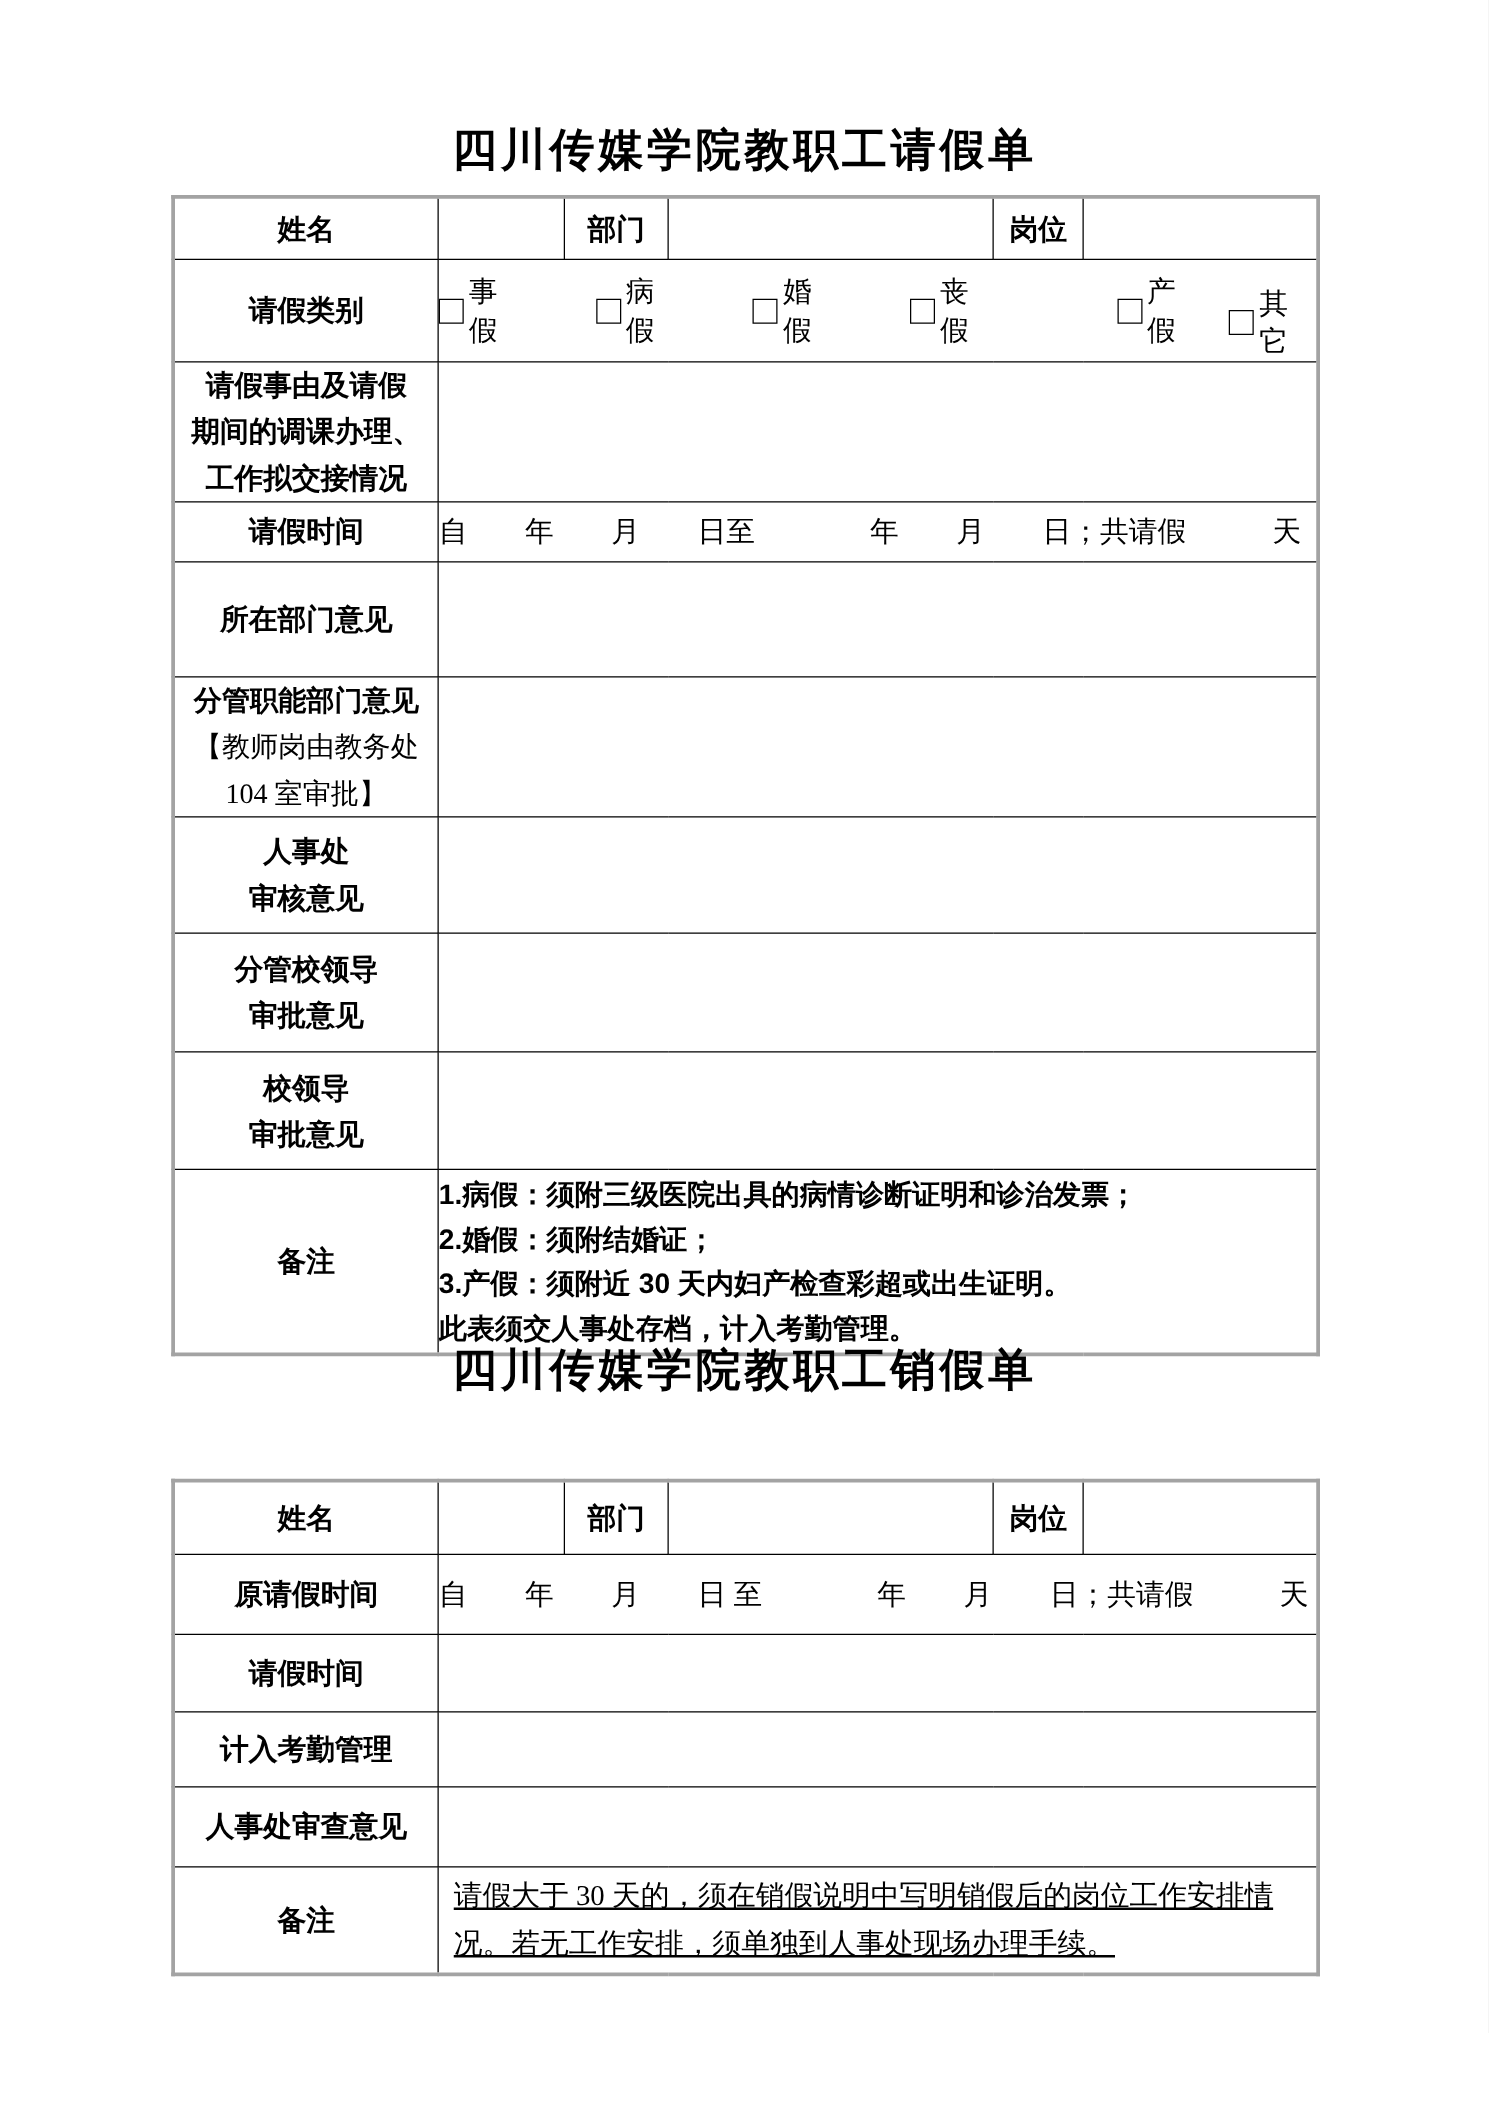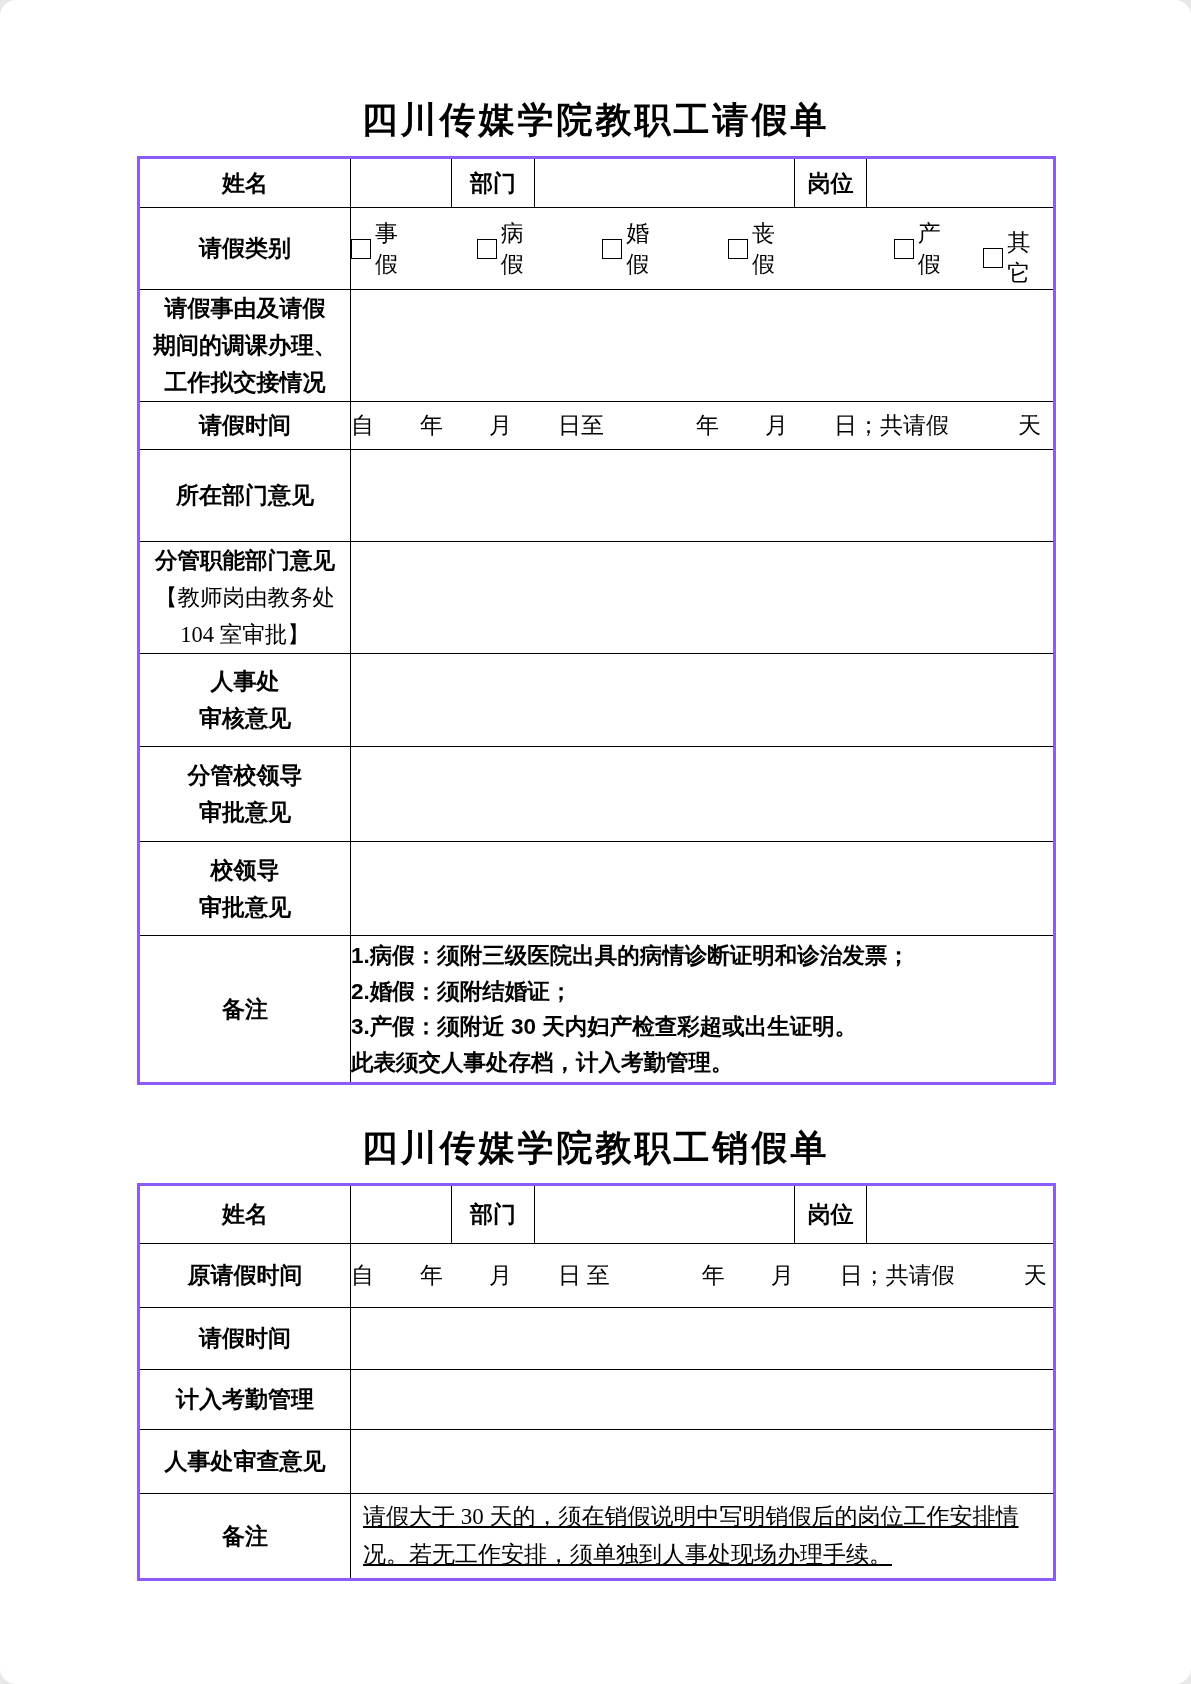--- a/index.html
+++ b/index.html
@@ -4,42 +4,41 @@
 <style>
   html,body{margin:0;padding:0;background:#e8e8e8;}
   .sheet{
     position:relative;
     width:1191px;height:1684px;
     background:#ffffff;
     margin:0 auto;
     color:#000;
     font-family:"Liberation Serif", serif;
     overflow:hidden;
-    border-radius:16px;
   }
   .doc-title{
     position:absolute;left:0;right:0;
     margin:0;
     text-align:center;
     font-family:"Liberation Serif", serif;
     font-weight:bold;
     font-size:36px;
     line-height:44px;
     letter-spacing:3px;
   }
   #title1{top:98px;}
-  #title2{top:1126px;}
+  #title2{top:1074px;}
 
   table.form{
     position:absolute;
     left:137px;
     width:916px;
     border-collapse:collapse;
     table-layout:fixed;
-    border:3px solid #8b5cf6;
+    border:3px solid #a3a3a3;
   }
   #form1{top:156px;}
   #form2{top:1183px;}
   table.form td{
     border:1.5px solid #000;
     padding:0;
     vertical-align:middle;
     overflow:hidden;
   }
   td.lbl{

